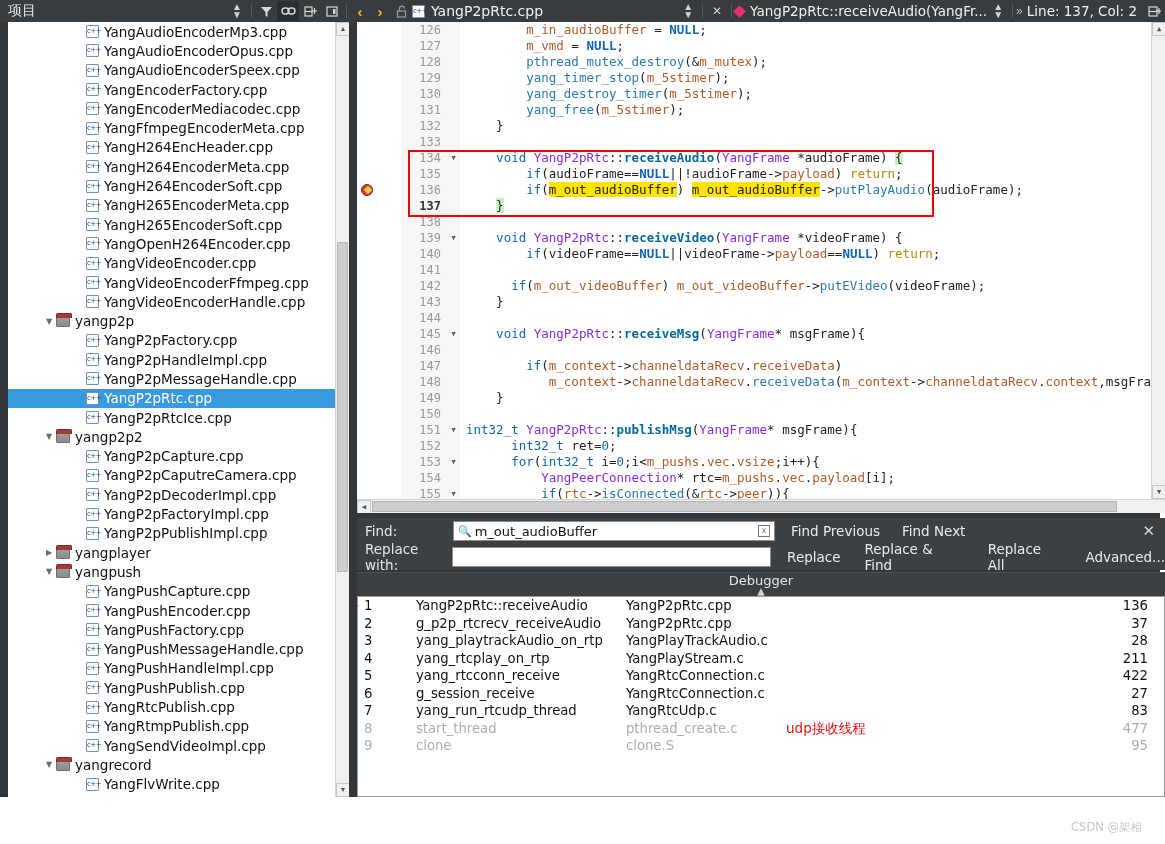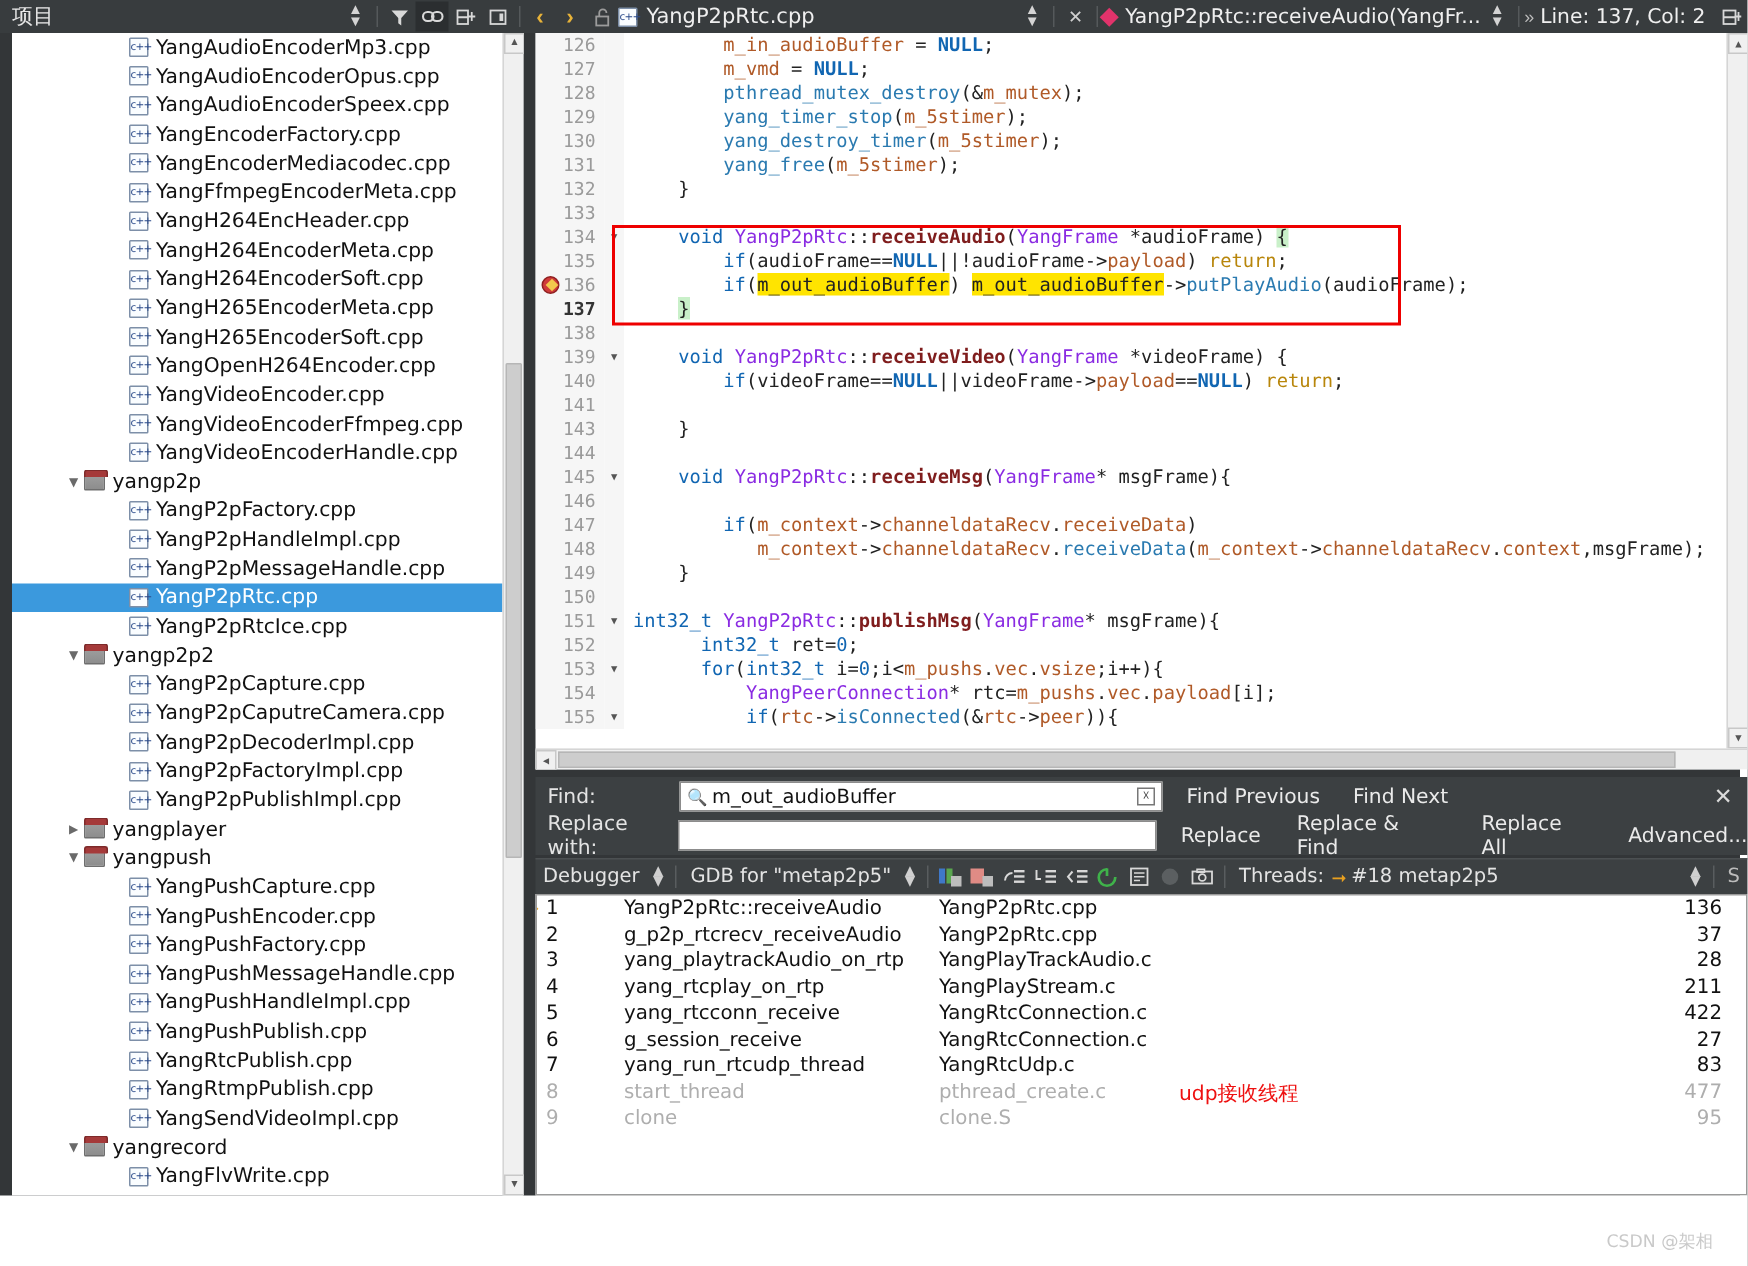--- a/index.html
+++ b/index.html
@@ -91,34 +91,34 @@
     position: absolute; left: 1px; top: 220px; width: 11px; height: 330px;
     background: #cdcdcd; border: 1px solid #b6b6b6; border-radius: 1px;
   }
 
   
   .editor {
     position: absolute; left: 357px; top: 22px; width: 808px; height: 491px;
     background: #ffffff; overflow: hidden;
     font-family: "DejaVu Sans Mono", monospace; font-size: 12.5px;
   }
-  .codeline { height: 16px; display: flex; align-items: flex-start; white-space: pre; }
+  .codeline { height: 16px; display: flex; align-items: flex-start; white-space: pre; margin-left: 44px; }
   .gutter {
     width: 46px; text-align: right; padding-right: 6px; color: #9a9a9a;
     background: #f6f6f6; height: 16px; line-height: 16px; flex: 0 0 auto; font-size: 12px;
   }
   .gutter.cur { color: #333; font-weight: bold; }
   .fold {
     width: 13px; flex: 0 0 auto; text-align: center; color: #555; font-size: 7px;
     background: #f6f6f6; height: 16px; line-height: 16px;
   }
   .codetext { padding-left: 6px; line-height: 16px; color: #222; }
   .kw { color: #1166b2; }
   .cls { color: #8a2be2; }
-  .fn { color: #7f1d1d; font-weight: bold; }
+  .fn { color: #0369a1; font-weight: bold; }
   .fnc { color: #2a7ab0; }
   .id { color: #b05a28; }
   .num { color: #1166b2; }
   .null { color: #1166b2; font-weight: bold; }
   .ret { color: #b8860b; }
   .pl { color: #222; }
   .hl { background: #ffe400; }
   .br { background: #c9f0c9; }
   .bp {
     position: absolute; left: 361px; width: 12px; height: 12px; border-radius: 50%;
@@ -165,20 +165,21 @@
   }
   .fb-act { margin-left: 14px; color: #eaeaea; cursor: default; }
   .fb-close { position: absolute; right: 10px; top: 4px; color: #dadada; font-size: 15px; }
 
   
   .dbgbar {
     position: absolute; left: 357px; top: 572px; width: 808px; height: 24px;
     background: #3c4042; color: #e4e4e4; display: flex; align-items: center;
     font-size: 13px; font-family: "DejaVu Sans", sans-serif;
     border-top: 1px solid #4c5052;
+    flex-direction: column;
   }
   .db-item { padding: 0 5px; white-space: nowrap; }
   .db-updown { font-size: 9px; line-height: 7px; padding: 0 4px; color: #d0d0d0; }
   .db-sep { width: 1px; height: 15px; background: #595d5f; margin: 0 4px; }
   .dicon { width: 17px; height: 16px; margin: 0 2px; position: relative; display:inline-block;}
 
   
   .stack {
     position: absolute; left: 357px; top: 596px; width: 808px; height: 201px;
     background: #ffffff; border: 1px solid #9a9a9a; overflow: hidden;
@@ -513,20 +514,21 @@
         <div class="codeline"><span class="gutter">132</span><span class="fold"></span><span class="codetext">    }</span></div>
         <div class="codeline"><span class="gutter">133</span><span class="fold"></span><span class="codetext"></span></div>
         <div class="codeline"><span class="gutter">134</span><span class="fold">▼</span><span class="codetext">    <span class="kw">void</span> <span class="cls">YangP2pRtc</span>::<span class="fn">receiveAudio</span>(<span class="cls">YangFrame</span> *<span class="pl">audioFrame</span>) <span class="br">{</span></span></div>
         <div class="codeline"><span class="gutter">135</span><span class="fold"></span><span class="codetext">        <span class="kw">if</span>(<span class="pl">audioFrame</span>==<span class="null">NULL</span>||!<span class="pl">audioFrame</span>-&gt;<span class="id">payload</span>) <span class="ret">return</span>;</span></div>
         <div class="codeline"><span class="gutter">136</span><span class="fold"></span><span class="codetext">        <span class="kw">if</span>(<span class="hl">m_out_audioBuffer</span>) <span class="hl">m_out_audioBuffer</span>-&gt;<span class="fnc">putPlayAudio</span>(<span class="pl">audioFrame</span>);</span></div>
         <div class="codeline"><span class="gutter cur">137</span><span class="fold"></span><span class="codetext">    <span class="br">}</span></span></div>
         <div class="codeline"><span class="gutter">138</span><span class="fold"></span><span class="codetext"></span></div>
         <div class="codeline"><span class="gutter">139</span><span class="fold">▼</span><span class="codetext">    <span class="kw">void</span> <span class="cls">YangP2pRtc</span>::<span class="fn">receiveVideo</span>(<span class="cls">YangFrame</span> *<span class="pl">videoFrame</span>) {</span></div>
         <div class="codeline"><span class="gutter">140</span><span class="fold"></span><span class="codetext">        <span class="kw">if</span>(<span class="pl">videoFrame</span>==<span class="null">NULL</span>||<span class="pl">videoFrame</span>-&gt;<span class="id">payload</span>==<span class="null">NULL</span>) <span class="ret">return</span>;</span></div>
         <div class="codeline"><span class="gutter">141</span><span class="fold"></span><span class="codetext"></span></div>
+        <div class="codeline"><span class="gutter">142</span><span class="fold"></span><span class="codetext">      <span class="kw">if</span>(<span class="id">m_out_videoBuffer</span>) <span class="id">m_out_videoBuffer</span>-&gt;<span class="fnc">putEVideo</span>(<span class="pl">videoFrame</span>);</span></div>
         <div class="codeline"><span class="gutter">143</span><span class="fold"></span><span class="codetext">    }</span></div>
         <div class="codeline"><span class="gutter">144</span><span class="fold"></span><span class="codetext"></span></div>
         <div class="codeline"><span class="gutter">145</span><span class="fold">▼</span><span class="codetext">    <span class="kw">void</span> <span class="cls">YangP2pRtc</span>::<span class="fn">receiveMsg</span>(<span class="cls">YangFrame</span>* <span class="pl">msgFrame</span>){</span></div>
         <div class="codeline"><span class="gutter">146</span><span class="fold"></span><span class="codetext"></span></div>
         <div class="codeline"><span class="gutter">147</span><span class="fold"></span><span class="codetext">        <span class="kw">if</span>(<span class="id">m_context</span>-&gt;<span class="id">channeldataRecv</span>.<span class="id">receiveData</span>)</span></div>
         <div class="codeline"><span class="gutter">148</span><span class="fold"></span><span class="codetext">           <span class="id">m_context</span>-&gt;<span class="id">channeldataRecv</span>.<span class="fnc">receiveData</span>(<span class="id">m_context</span>-&gt;<span class="id">channeldataRecv</span>.<span class="id">context</span>,<span class="pl">msgFrame</span>);</span></div>
         <div class="codeline"><span class="gutter">149</span><span class="fold"></span><span class="codetext">    }</span></div>
         <div class="codeline"><span class="gutter">150</span><span class="fold"></span><span class="codetext"></span></div>
         <div class="codeline"><span class="gutter">151</span><span class="fold">▼</span><span class="codetext"><span class="kw">int32_t</span> <span class="cls">YangP2pRtc</span>::<span class="fn">publishMsg</span>(<span class="cls">YangFrame</span>* <span class="pl">msgFrame</span>){</span></div>
         <div class="codeline"><span class="gutter">152</span><span class="fold"></span><span class="codetext">      <span class="kw">int32_t</span> <span class="pl">ret</span>=<span class="num">0</span>;</span></div>

